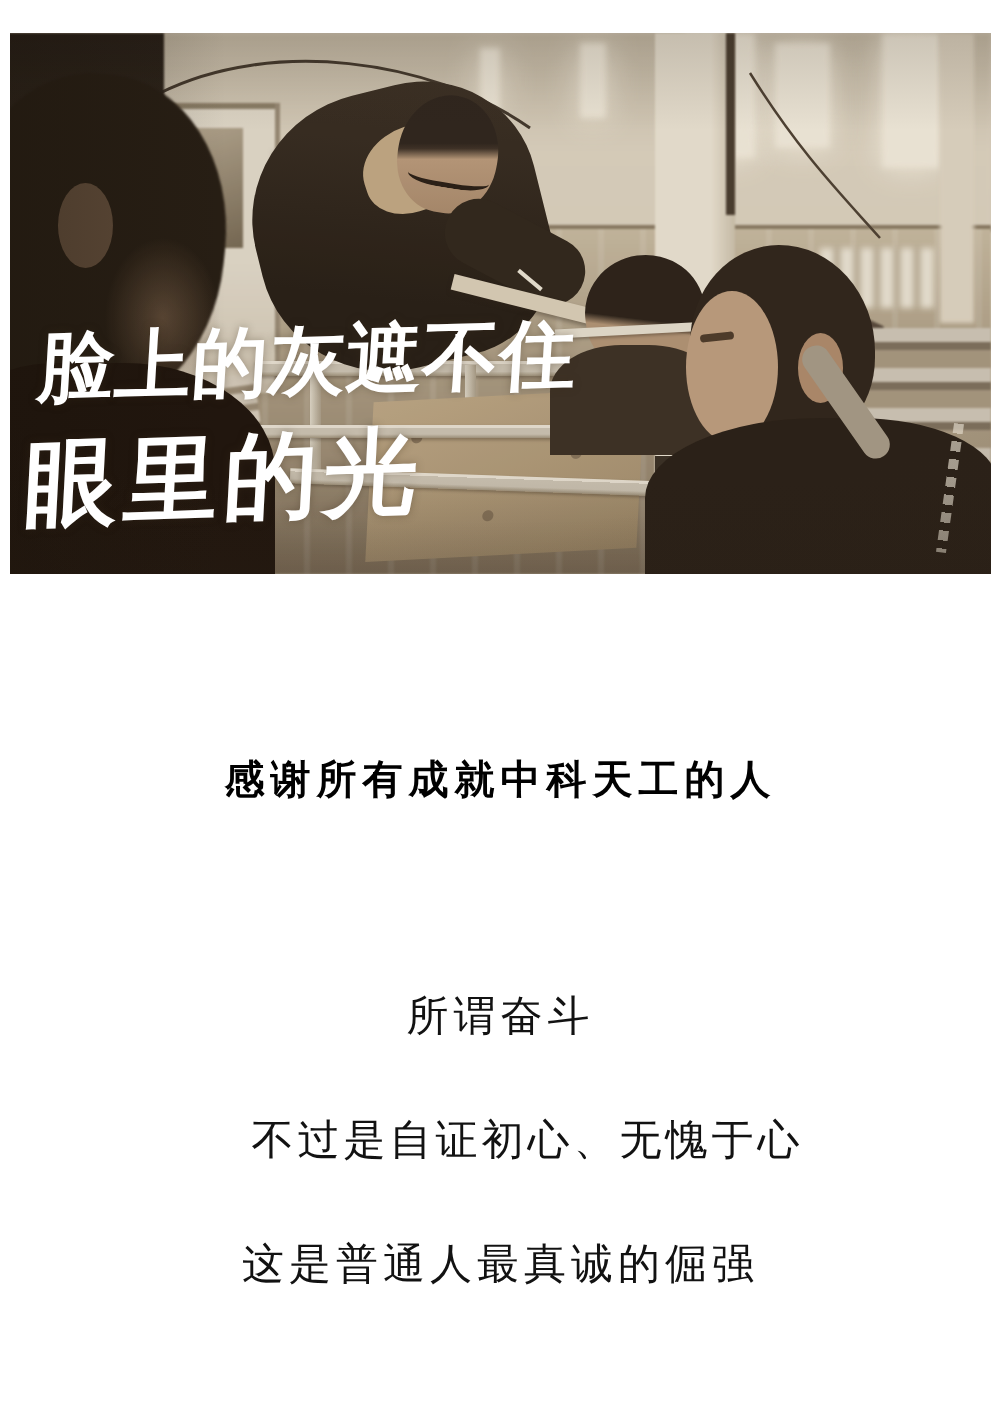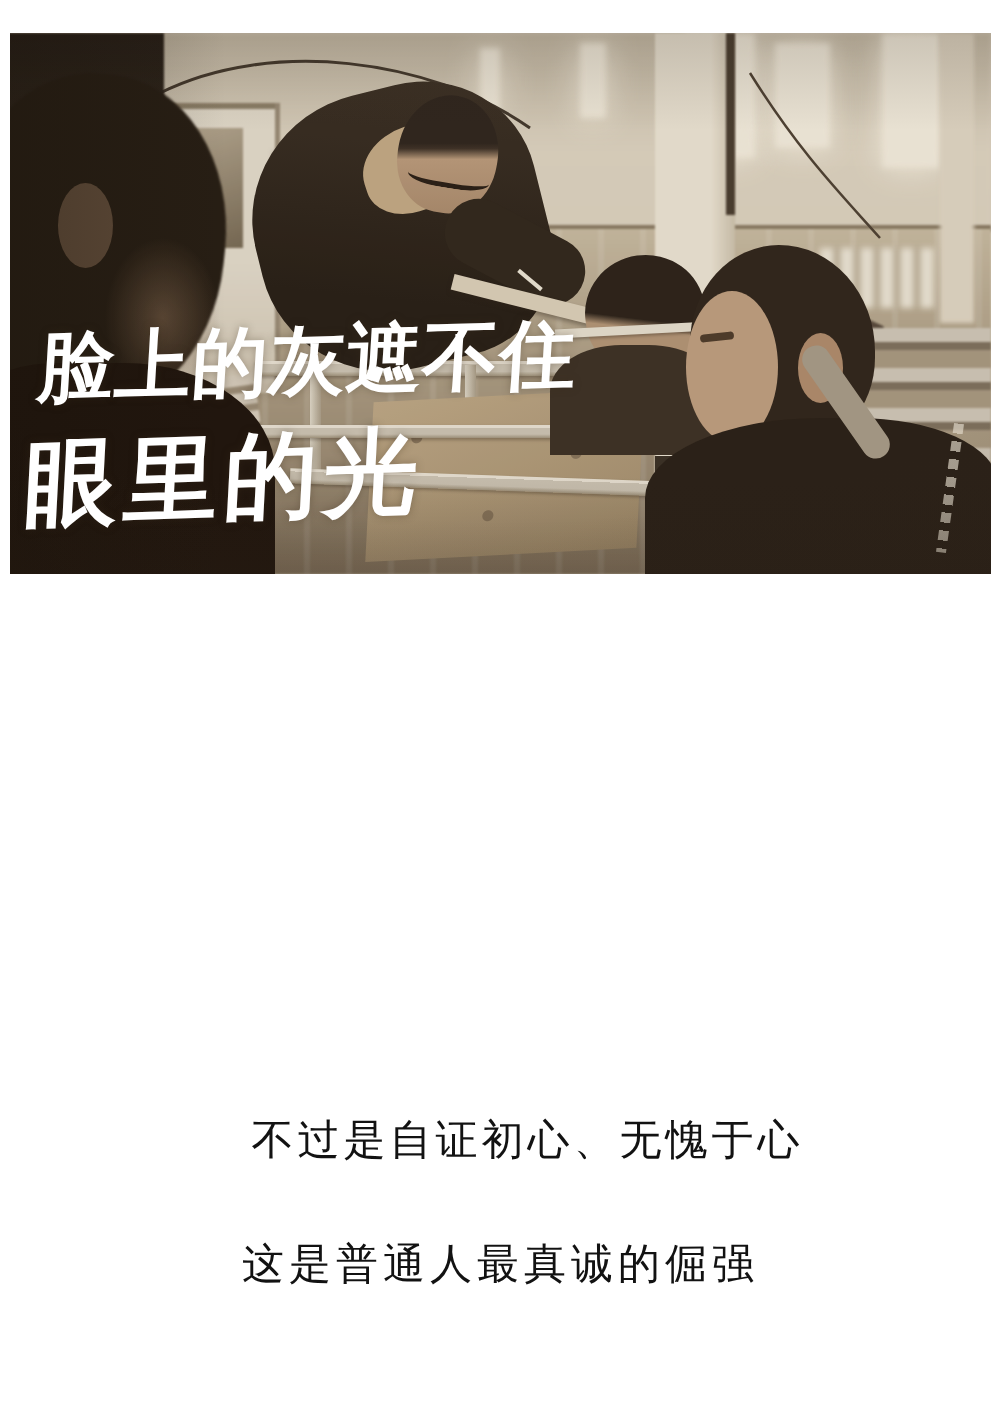--- a/index.html
+++ b/index.html
@@ -186,16 +186,18 @@
     <div class="rm-collar"></div>
     <div class="rm-label"></div>
 
     <div class="tone"></div>
     <div class="vignette"></div>
 
     <div class="cal cal1">脸上的灰遮不住</div>
     <div class="cal cal2">眼里的光</div>
   </figure>
 
+  <p class="msg msg-1">感谢所有成就中科天工的人</p>
+  <p class="msg msg-3">所谓奋斗</p>
   <p class="msg msg-4">不过是自证初心、无愧于心</p>
   <p class="msg msg-5">这是普通人最真诚的倔强</p>
 
 </div>
 
 </body></html>

